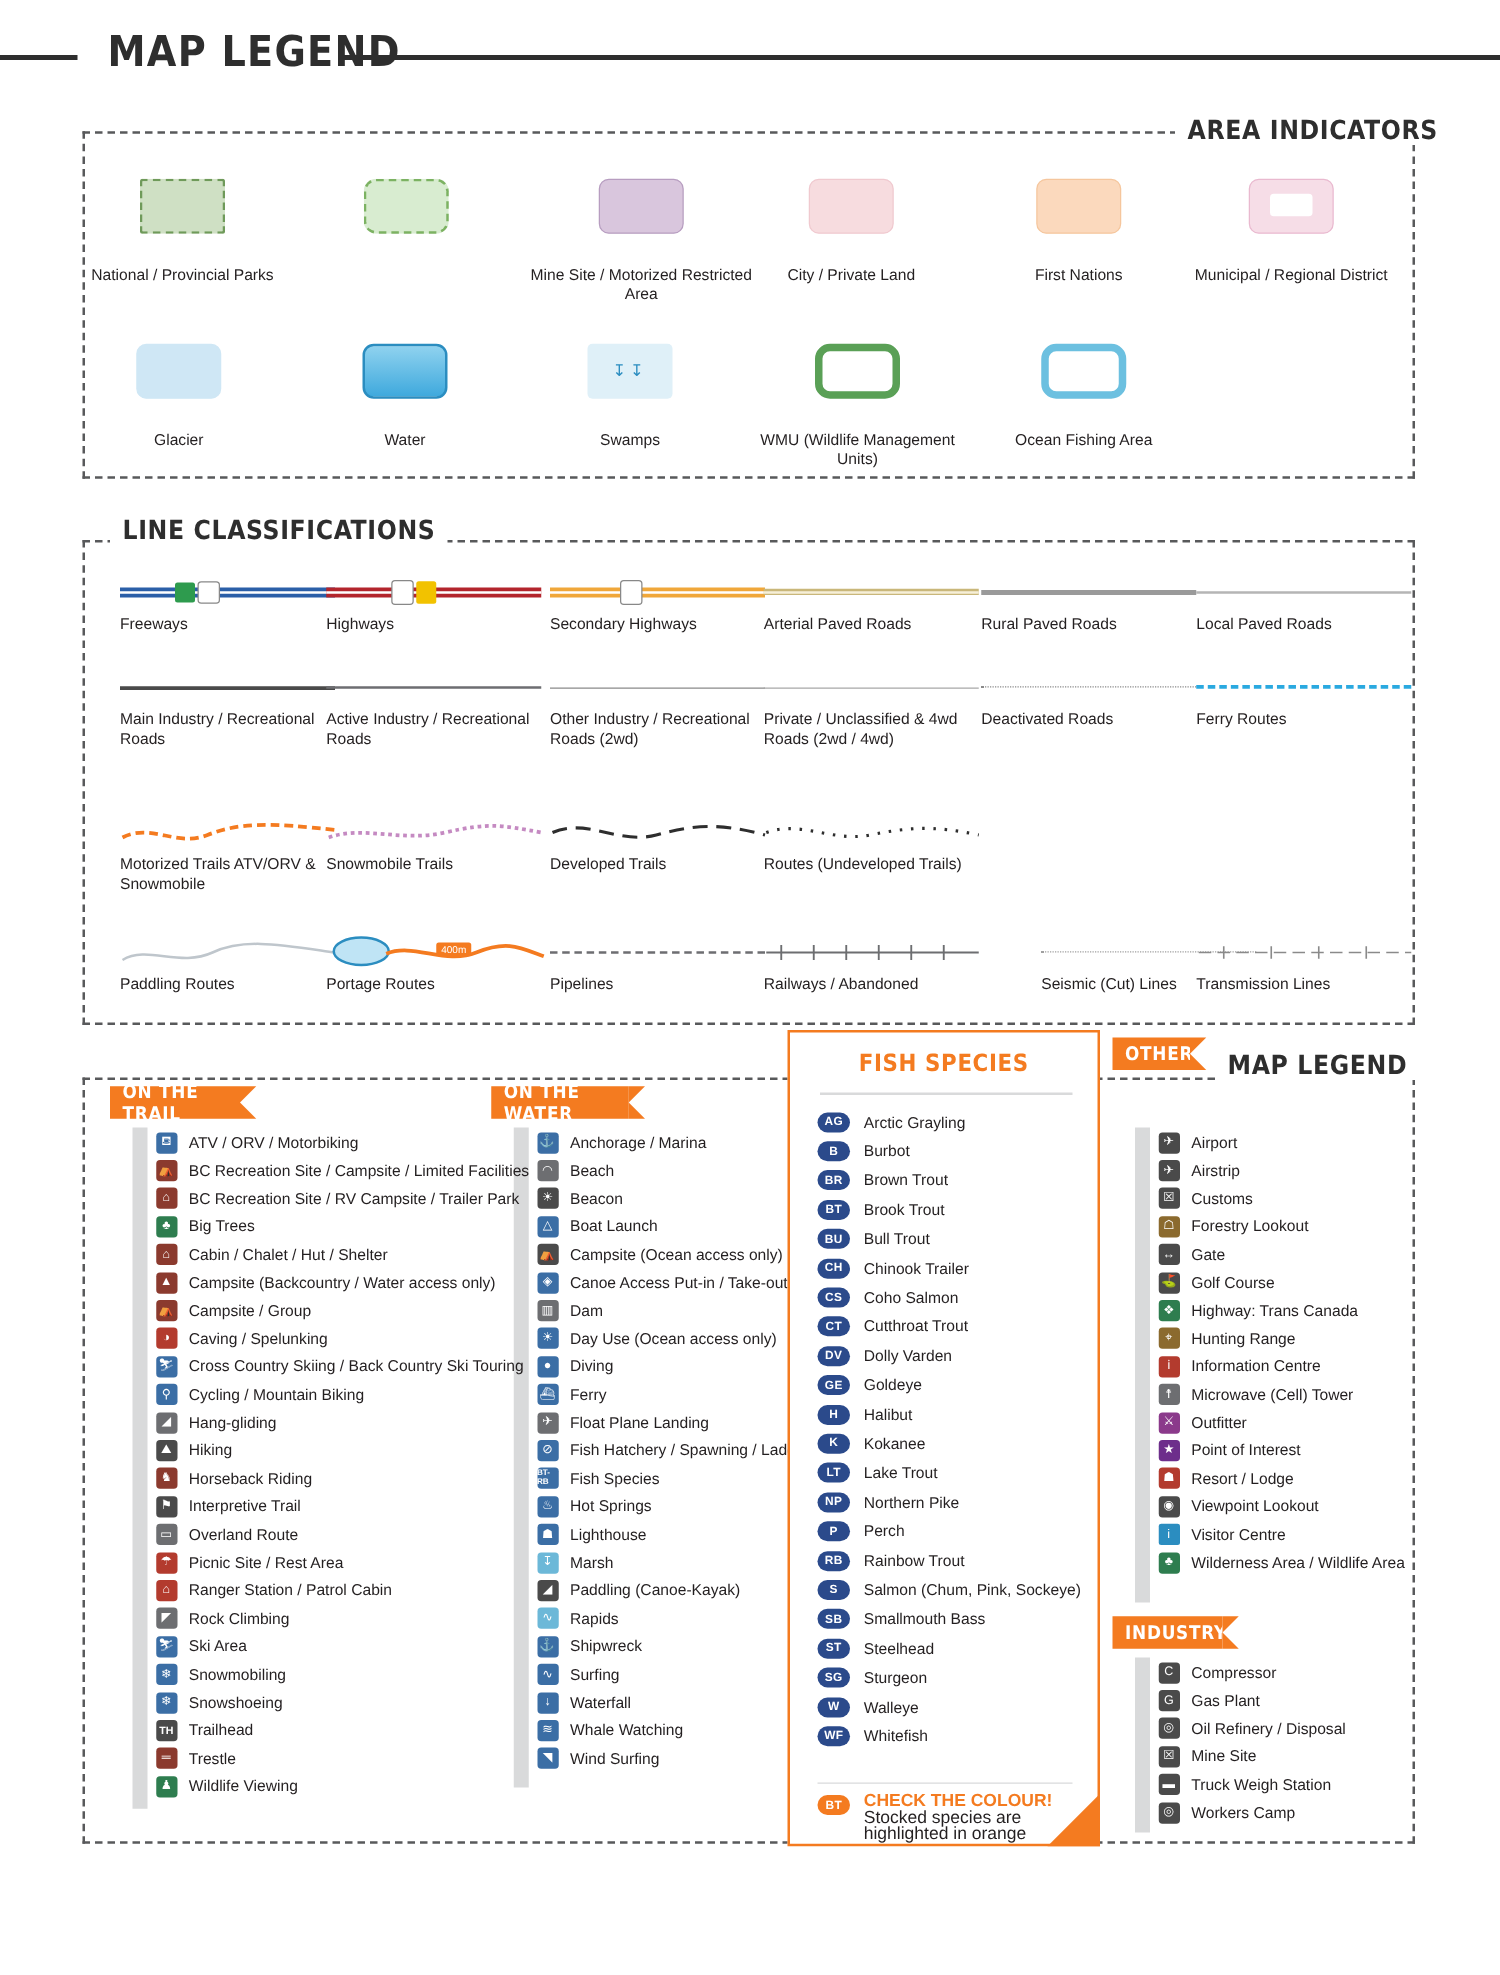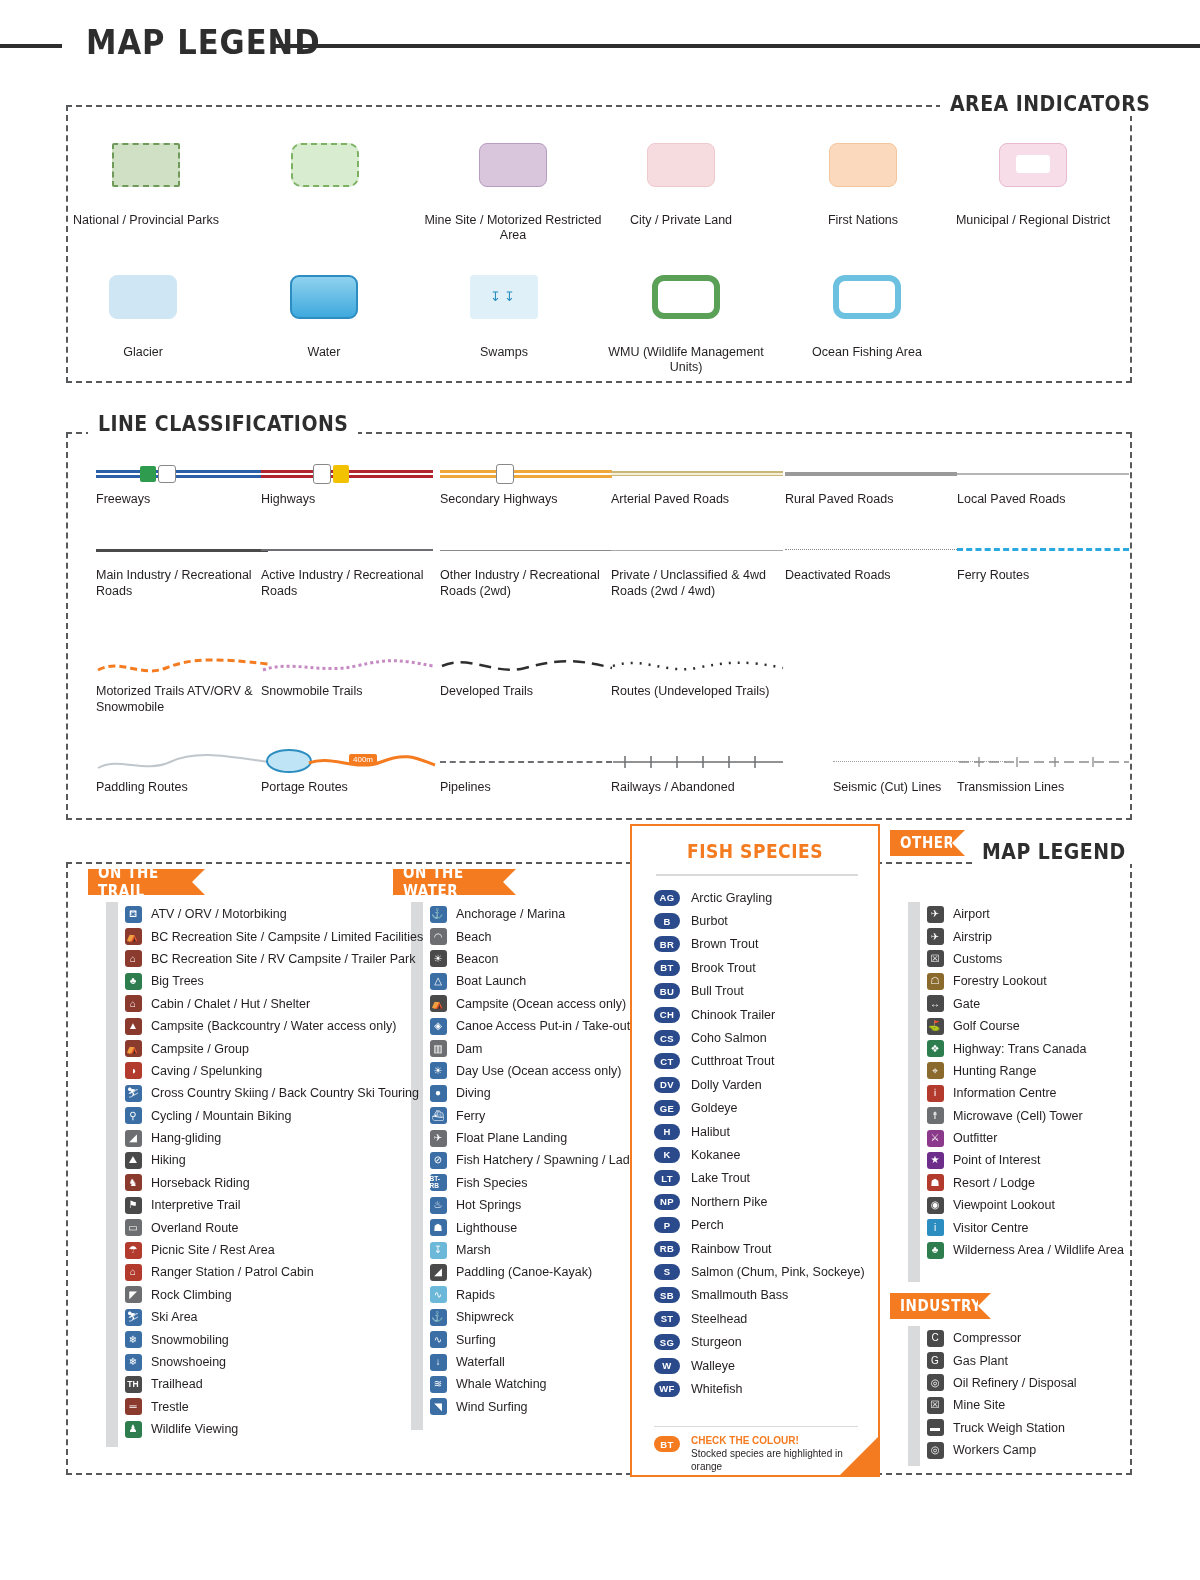--- a/index.html
+++ b/index.html
@@ -102,21 +102,21 @@
     width:26px; height:16px; flex:0 0 26px; border-radius:8px;
     background:#2b4a8b; color:#ffffff; font-size:9.5px; font-weight:bold;
     display:flex; align-items:center; justify-content:center; margin-right:11px;
     letter-spacing:0.3px;
   }
   .fish-code.orange { background:#f47b20; }
   .fish-name { font-size:12.5px; color:#231f20; }
   #fish-rule2 { position:absolute; left:22px; top:600px; width:204px; height:1px; background:#d9dadb; }
   #fish-note { position:absolute; left:22px; top:608px; width:200px; display:flex; }
   #fish-note .fish-code { margin-top:2px; }
-  #fish-note-text { font-size:10px; line-height:13px; }
+  #fish-note-text { font-size:14px; line-height:13px; }
   #fish-note-title { color:#f47b20; font-weight:bold; }
   #fish-corner {
     position:absolute; right:-2px; bottom:-2px; width:0; height:0;
     border-left:42px solid transparent; border-bottom:42px solid #f47b20;
   }
 </style>
 </head>
 <body>
 
 <div class="title-row">

